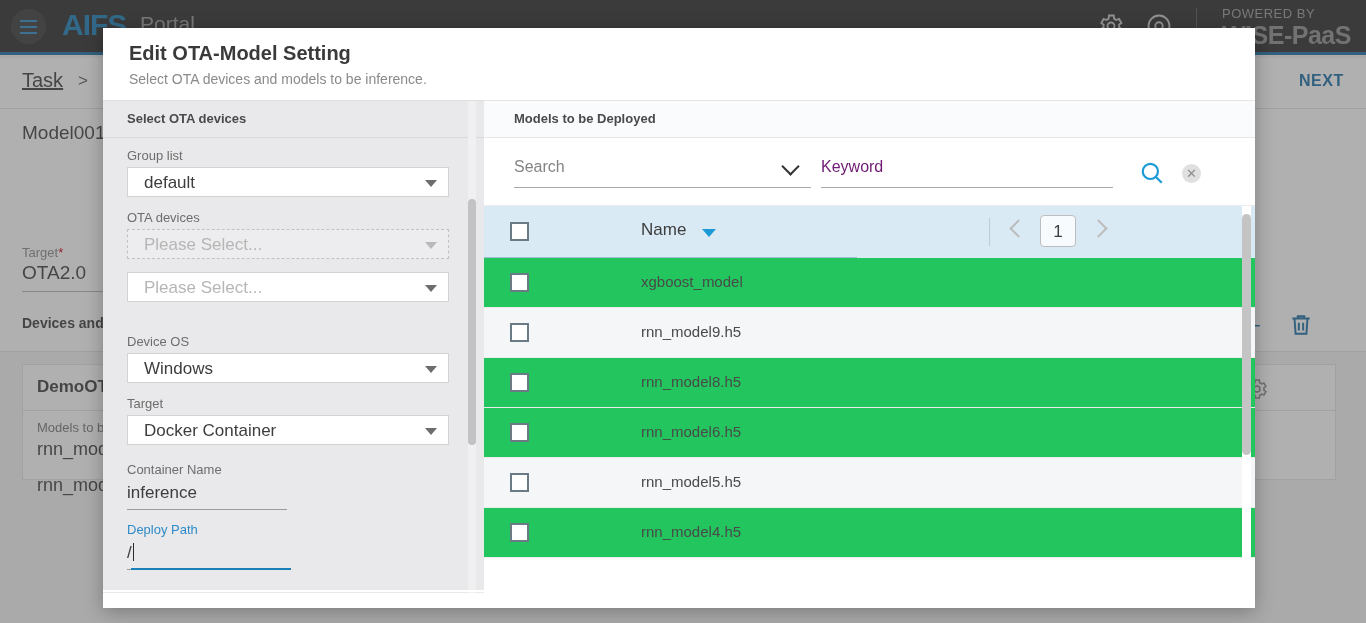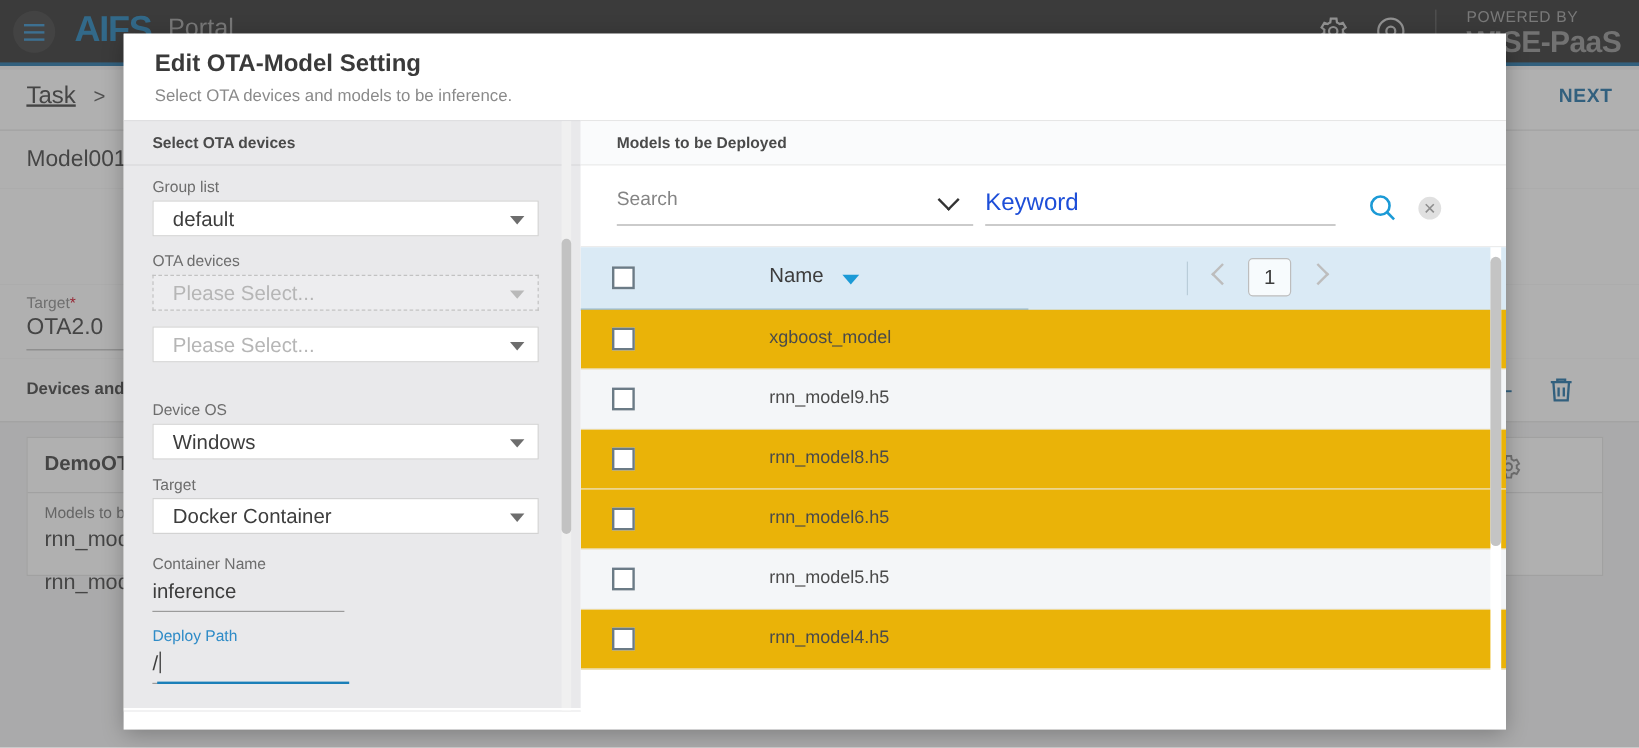--- a/index.html
+++ b/index.html
@@ -115,38 +115,38 @@
   }
   .pane-right-head{position:absolute;left:0;top:0;width:771px;height:36px;background:#fafbfc;border-bottom:1px solid #e6e6e6;}
   .pane-right-head span{position:absolute;left:30px;top:10px;font-size:13px;font-weight:bold;color:#4a4a4a;}
 
   .searchbar{position:absolute;left:0;top:37px;width:771px;height:67px;background:#fff;border-bottom:1px solid #ececec;}
   .sel-search{position:absolute;left:30px;top:14px;width:297px;height:36px;}
   .sel-search .ph{position:absolute;left:0;top:6px;font-size:16px;color:#848484;}
   .sel-search .line{position:absolute;left:0;bottom:0;width:297px;height:1px;background:#a9a9a9;}
   .chev{position:absolute;right:14px;top:8px;width:11px;height:11px;border-right:2px solid #333;border-bottom:2px solid #333;transform:rotate(45deg);}
   .inp-keyword{position:absolute;left:337px;top:14px;width:292px;height:36px;}
-  .inp-keyword .ph{position:absolute;left:0;top:6px;font-size:20px;color:#1d4ed8;}
+  .inp-keyword .ph{position:absolute;left:0;top:6px;font-size:16px;color:#701a75;}
   .inp-keyword .line{position:absolute;left:0;bottom:0;width:292px;height:1px;background:#a9a9a9;}
   .btn-search{position:absolute;left:655px;top:22px;width:26px;height:26px;}
   .btn-clear{position:absolute;left:698px;top:26px;width:19px;height:19px;border-radius:50%;background:#e0e0e0;color:#8e8e8e;font-size:13px;text-align:center;line-height:19px;}
 
   .tbl-head{position:absolute;left:0;top:105px;width:771px;height:52px;background:#daeaf5;border-bottom:1px solid #c4dced;}
   .cb{width:19px;height:19px;border:2px solid #6b7b86;background:#fff;box-sizing:border-box;}
   .th-cb{position:absolute;left:26px;top:16px;}
   .th-name{position:absolute;left:157px;top:14px;font-size:17px;color:#3d3d3d;}
   .th-sort{position:absolute;left:218px;top:23px;width:0;height:0;border-left:7px solid transparent;border-right:7px solid transparent;border-top:8px solid #1b9ad6;}
   .pg-div{position:absolute;left:505px;top:12px;width:1px;height:28px;background:#b9cdd9;}
   .pg-prev{position:absolute;left:528px;top:16px;width:11px;height:11px;border-left:2px solid #bdbdbd;border-bottom:2px solid #bdbdbd;transform:rotate(45deg);}
   .pg-num{position:absolute;left:556px;top:9px;width:36px;height:32px;border:1px solid #bdbdbd;border-radius:4px;background:#f7fbfd;text-align:center;line-height:32px;font-size:17px;color:#3d3d3d;box-sizing:border-box;}
   .pg-next{position:absolute;left:608px;top:16px;width:11px;height:11px;border-right:2px solid #bdbdbd;border-top:2px solid #bdbdbd;transform:rotate(45deg);}
   .th-underline{position:absolute;left:0;top:51px;width:373px;height:2px;background:#9fbfd4;}
 
   #tbl-body{position:absolute;left:0;top:157px;width:771px;height:335px;overflow:hidden;}
-  .trow{position:relative;height:49px;border-bottom:1px solid #ececec;background:#eab308;}
+  .trow{position:relative;height:49px;border-bottom:1px solid #ececec;background:#22c55e;}
   .trow.alt{background:#f4f6f8;}
   .trow .cb{position:absolute;left:26px;top:15px;}
   .trow .nm{position:absolute;left:157px;top:15px;font-size:15px;color:#4a4a4a;}
 
   #right-scroll-track{position:absolute;right:4px;top:105px;width:9px;height:387px;background:#ffffff;}
   #right-scroll-thumb{position:absolute;right:4px;top:113px;width:9px;height:241px;background:#c4c4c4;border-radius:5px;}
 
   .modal-bottom-edge{position:absolute;left:0;top:562px;width:1152px;height:2px;background:#ffffff;}
 </style>
 </head>

